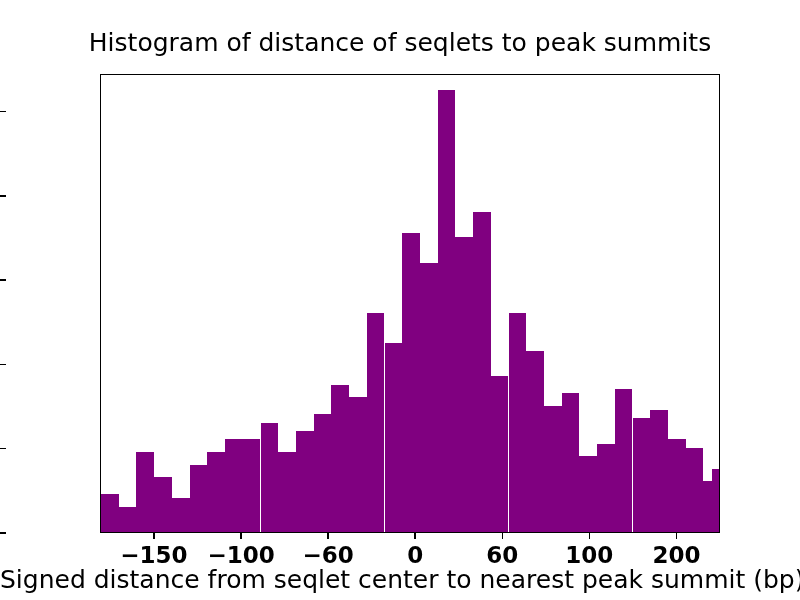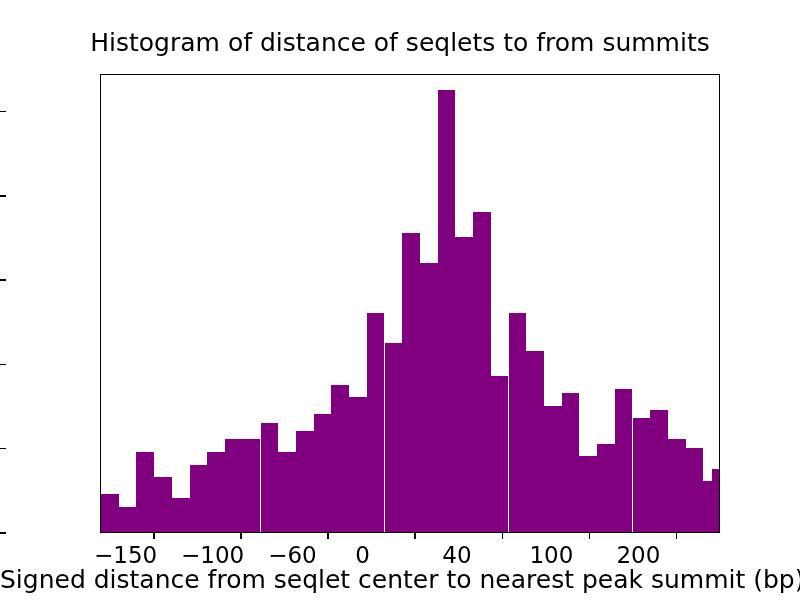--- a/index.html
+++ b/index.html
@@ -105,44 +105,45 @@
     top: 0px;
     width: 1.6px;
     height: 6px;
     background: #000000;
   }
   .x-tick-label {
     position: absolute;
     left: -60px;
     top: 9px;
     width: 120px;
+    text-align: center;
     font-size: 23px;
     line-height: 27px;
-    font-weight: normal;
+    font-weight: bold;
     white-space: nowrap;
   }
 
   
   #x-label {
     position: absolute;
     left: 0;
     top: 565px;
     width: 800px;
     text-align: center;
     font-size: 25px;
     line-height: 29px;
     white-space: nowrap;
   }
 </style>
 </head>
 <body>
 
 <div id="figure">
 
-  <div id="chart-title">Histogram of distance of seqlets to from summits</div>
+  <div id="chart-title">Histogram of distance of seqlets to peak summits</div>
 
   <div id="plot-area">
     <div id="bars-layer">
         <div class="hist-bar" style="left: 0.0261235px; width: 17.7118px; height: 37.8991px; background: rgb(128, 0, 128);"></div>
         <div class="hist-bar" style="left: 17.7902px; width: 17.7118px; height: 25.2661px; background: rgb(128, 0, 128);"></div>
         <div class="hist-bar" style="left: 35.3801px; width: 17.7118px; height: 80.0092px; background: rgb(128, 0, 128);"></div>
         <div class="hist-bar" style="left: 53.1441px; width: 17.7118px; height: 54.7431px; background: rgb(128, 0, 128);"></div>
         <div class="hist-bar" style="left: 70.9081px; width: 17.7118px; height: 33.6881px; background: rgb(128, 0, 128);"></div>
         <div class="hist-bar" style="left: 88.6722px; width: 17.7118px; height: 67.3761px; background: rgb(128, 0, 128);"></div>
         <div class="hist-bar" style="left: 106.262px; width: 17.7118px; height: 80.0092px; background: rgb(128, 0, 128);"></div>
@@ -210,21 +211,21 @@
       <div class="x-tick" style="left: 328.146px;">
         <div class="x-tick-mark"></div>
         <div class="x-tick-label">−60</div>
       </div>
       <div class="x-tick" style="left: 415.225px;">
         <div class="x-tick-mark"></div>
         <div class="x-tick-label">0</div>
       </div>
       <div class="x-tick" style="left: 502.303px;">
         <div class="x-tick-mark"></div>
-        <div class="x-tick-label">40</div>
+        <div class="x-tick-label">60</div>
       </div>
       <div class="x-tick" style="left: 589.382px;">
         <div class="x-tick-mark"></div>
         <div class="x-tick-label">100</div>
       </div>
       <div class="x-tick" style="left: 676.461px;">
         <div class="x-tick-mark"></div>
         <div class="x-tick-label">200</div>
       </div>
     </div>

